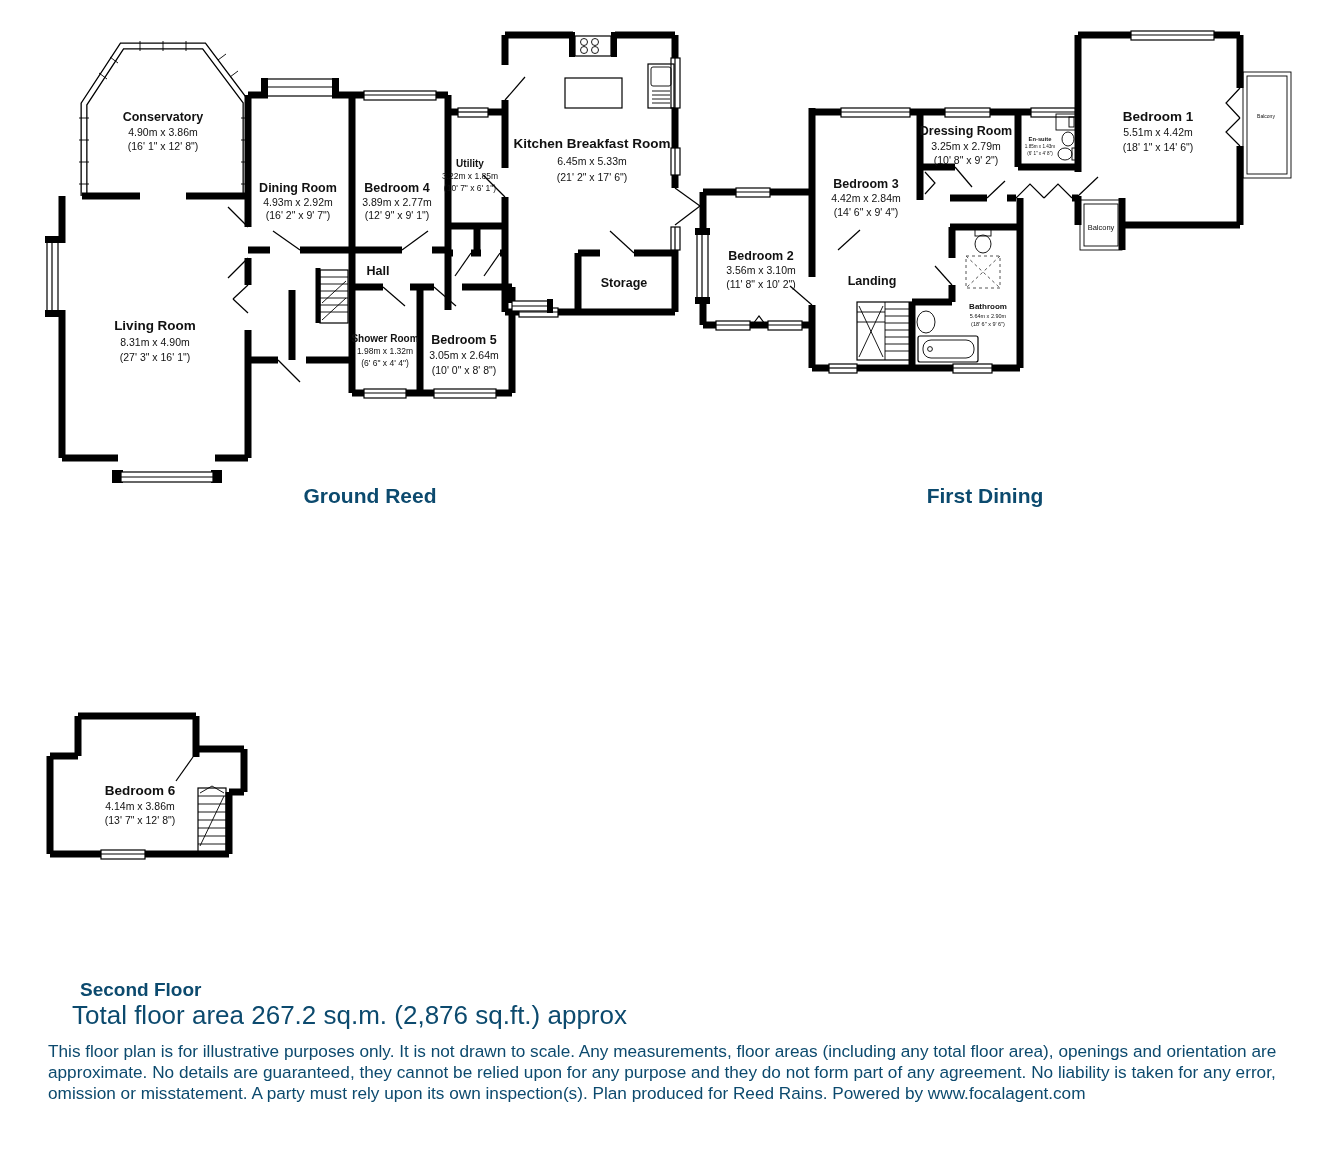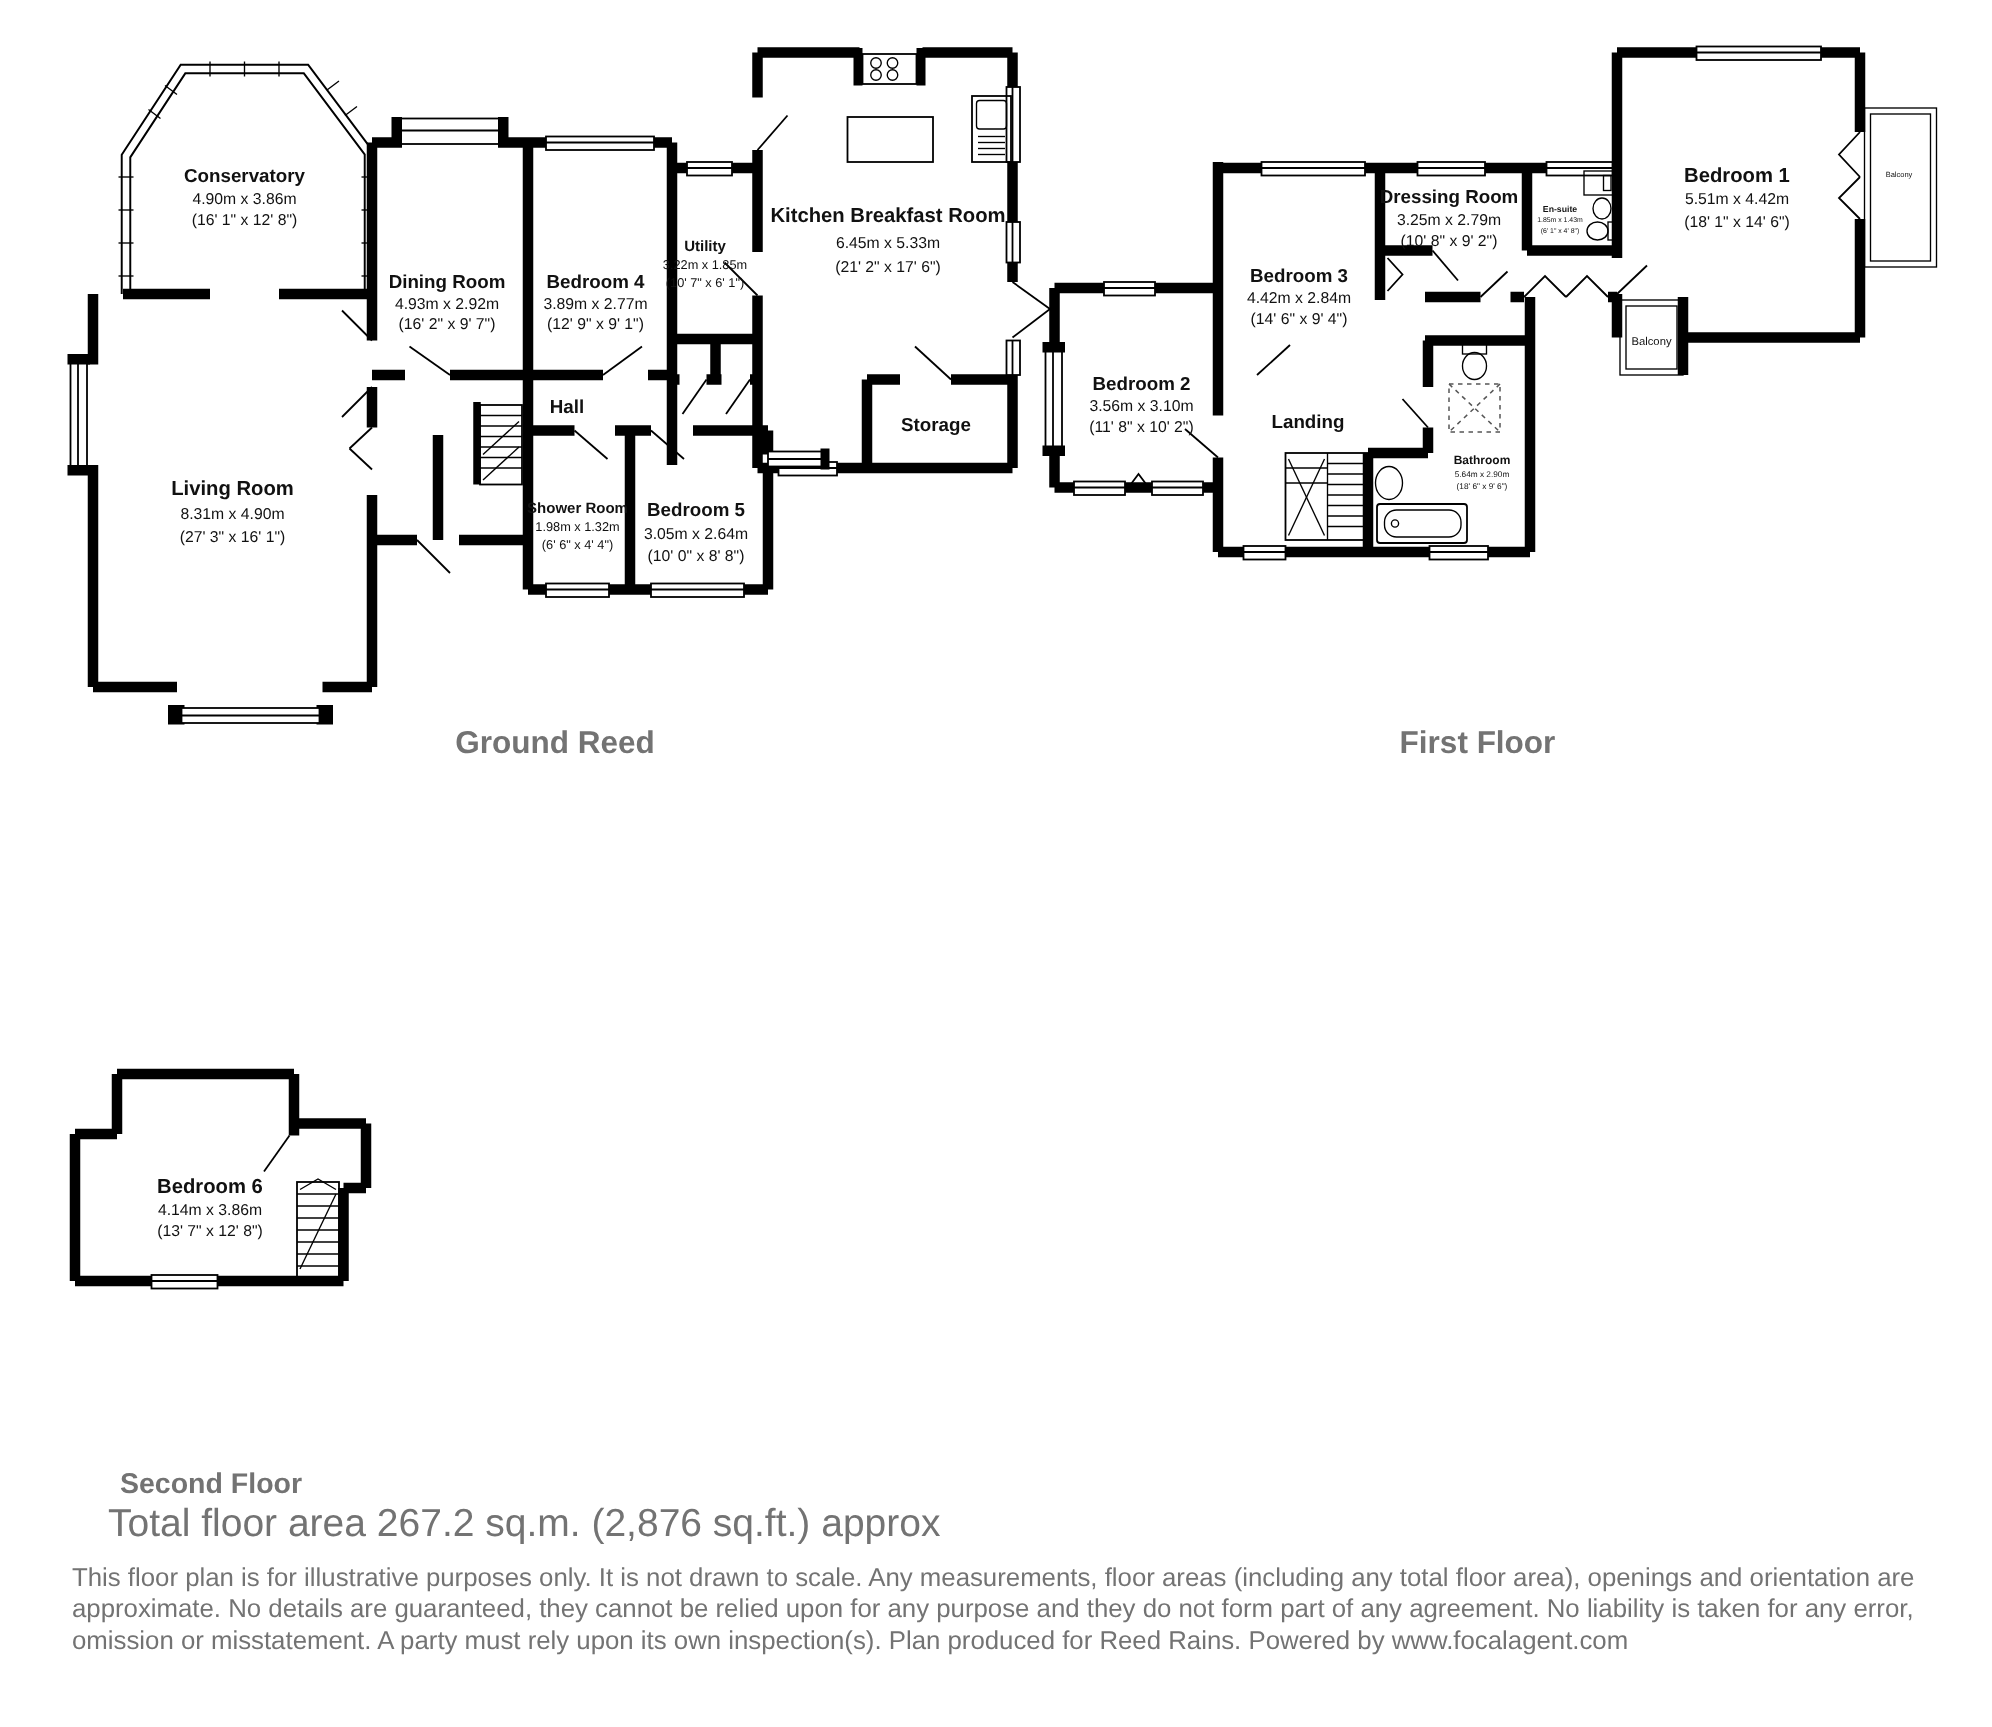--- a/index.html
+++ b/index.html
@@ -1,17 +1,17 @@
 <!DOCTYPE html>
 <html><head>
 <meta charset="utf-8">
 <style>
   html,body{margin:0;padding:0;background:#fff;}
   #stage{position:relative;width:1328px;height:1151px;background:#fff;overflow:hidden;
-         font-family:"Liberation Sans",sans-serif;color:#737373;}
+         font-family:"Liberation Sans",sans-serif;color:#0c4a6e;}
   svg{position:absolute;left:0;top:0;}
   
   .w{fill:none;stroke:#000;stroke-width:7;}
   .w5{fill:none;stroke:#000;stroke-width:5;}
   .t{fill:none;stroke:#000;stroke-width:1.2;}
   .t8{fill:none;stroke:#000;stroke-width:0.9;}
   .wf{fill:#fff;stroke:#000;stroke-width:1.2;}
   .d{fill:none;stroke:#555;stroke-width:1;stroke-dasharray:3 3;}
   .gzo{fill:none;stroke:#000;stroke-width:7;}
   .gzi{fill:none;stroke:#fff;stroke-width:4.4;}
@@ -413,17 +413,17 @@
     <line class="t" x1="193" y1="757" x2="176" y2="781"></line>
     <g>
       <text class="rnameL" x="140" y="795">Bedroom 6</text>
       <text class="rdim" x="140" y="810">4.14m x 3.86m</text>
       <text class="rdim" x="140" y="824">(13' 7" x 12' 8")</text>
     </g>
   </g>
 </svg>
 
   <div class="floor-label" style="left:260px;top:484px;">Ground Reed</div>
-  <div class="floor-label" style="left:875px;top:484px;">First Floor</div>
+  <div class="floor-label" style="left:875px;top:484px;">First Dining</div>
   <div class="second-label" style="left:80px;top:979px;">Second Floor</div>
   <div class="total-area" style="left:72px;top:1000px;">Total floor area 267.2 sq.m. (2,876 sq.ft.) approx</div>
   <div class="disclaimer" style="left:48px;top:1041px;width:1232px;">This floor plan is for illustrative purposes only. It is not drawn to scale. Any measurements, floor areas (including any total floor area), openings and orientation are approximate. No details are guaranteed, they cannot be relied upon for any purpose and they do not form part of any agreement. No liability is taken for any error, omission or misstatement. A party must rely upon its own inspection(s). Plan produced for Reed Rains. Powered by www.focalagent.com</div>
 </div>
 
 </body></html>

